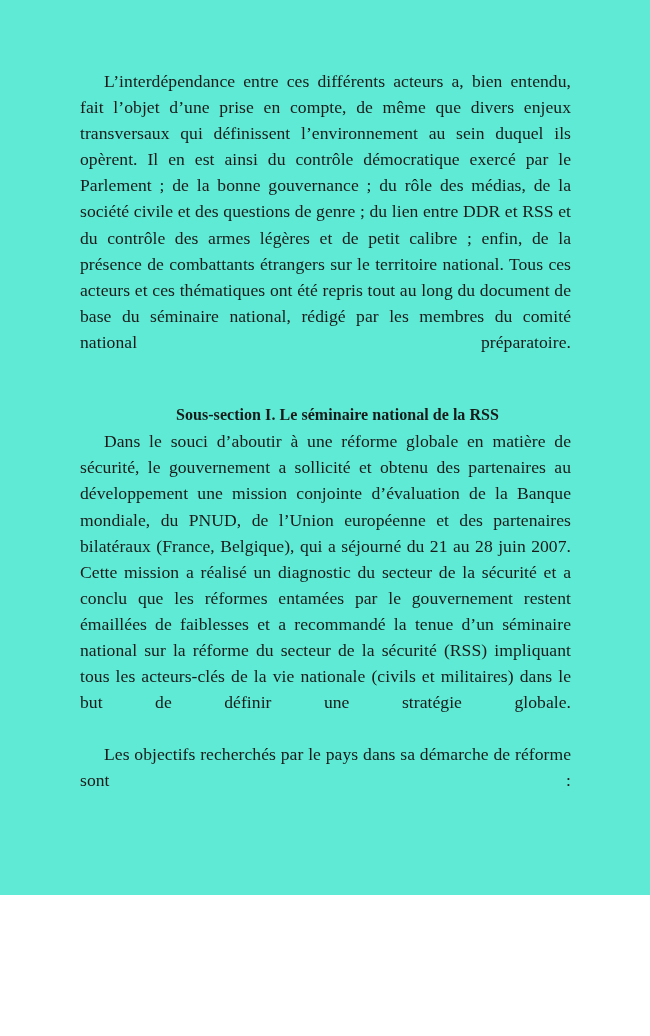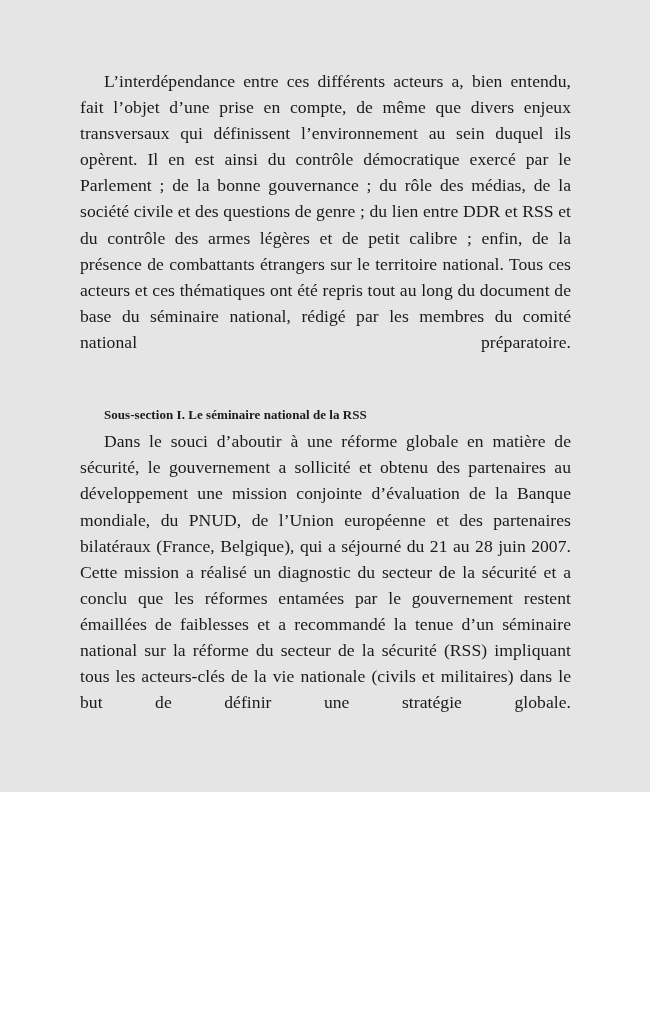--- a/index.html
+++ b/index.html
@@ -5,23 +5,23 @@
 <style>
   html, body {
     margin: 0;
     padding: 0;
     background: #ffffff;
   }
 
   .page {
     position: relative;
     width: 650px;
-    height: 792px;
+    height: 895px;
     margin: 0 auto;
-    background: #e5e5e5;
+    background: #5eead4;
     overflow: hidden;
     font-family: "Liberation Serif", "DejaVu Serif", serif;
     color: #1a1a1a;
   }
 
   .text-column {
     position: absolute;
     left: 80px;
     top: 68px;
     width: 491px;
@@ -49,24 +49,24 @@
     content: "";
     display: inline-block;
     width: 100%;
   }
 
   .subsection-heading {
     margin: 0;
     padding-top: 21px;
     padding-bottom: 0px;
     text-indent: 24px;
-    font-size: 13px;
+    font-size: 16px;
     line-height: 26.1px;
     font-weight: bold;
-    text-align: left;
+    text-align: center;
     letter-spacing: 0.05px;
   }
 
   .folio {
     position: absolute;
     left: 0;
     right: 0;
     top: 946px;
     text-align: center;
     font-size: 20px;
@@ -81,19 +81,20 @@
 <div class="page">
 
   <div class="text-column">
 
     <p class="body-par last-ragged">L’interdépendance entre ces différents acteurs a, bien entendu, fait l’objet d’une prise en compte, de même que divers enjeux transversaux qui définissent l’environnement au sein duquel ils opèrent. Il en est ainsi du contrôle démocratique exercé par le Parlement&nbsp;; de la bonne gouvernance&nbsp;; du rôle des médias, de la société civile et des questions de genre&nbsp;; du lien entre DDR et RSS et du contrôle des armes légères et de petit calibre&nbsp;; enfin, de la présence de combattants étrangers sur le territoire national. Tous ces acteurs et ces thématiques ont été repris tout au long du document de base du séminaire national, rédigé par les membres du comité national préparatoire.</p>
 
     <h3 class="subsection-heading">Sous-section I. Le séminaire national de la RSS</h3>
 
     <p class="body-par last-ragged">Dans le souci d’aboutir à une réforme globale en matière de sécurité, le gouvernement a sollicité et obtenu des partenaires au développement une mission conjointe d’évaluation de la Banque mondiale, du PNUD, de l’Union européenne et des partenaires bilatéraux (France, Belgique), qui a séjourné du 21 au 28 juin 2007. Cette mission a réalisé un diagnostic du secteur de la sécurité et a conclu que les réformes entamées par le gouvernement restent émaillées de faiblesses et a recommandé la tenue d’un séminaire national sur la réforme du secteur de la sécurité (RSS) impliquant tous les acteurs-clés de la vie nationale (civils et militaires) dans le but de définir une stratégie globale.</p>
 
+    <p class="body-par last-ragged">Les objectifs recherchés par le pays dans sa démarche de réforme sont&nbsp;:</p>
 
 
   </div>
 
   <div class="folio">108</div>
 
 </div>
 
 </body></html>

